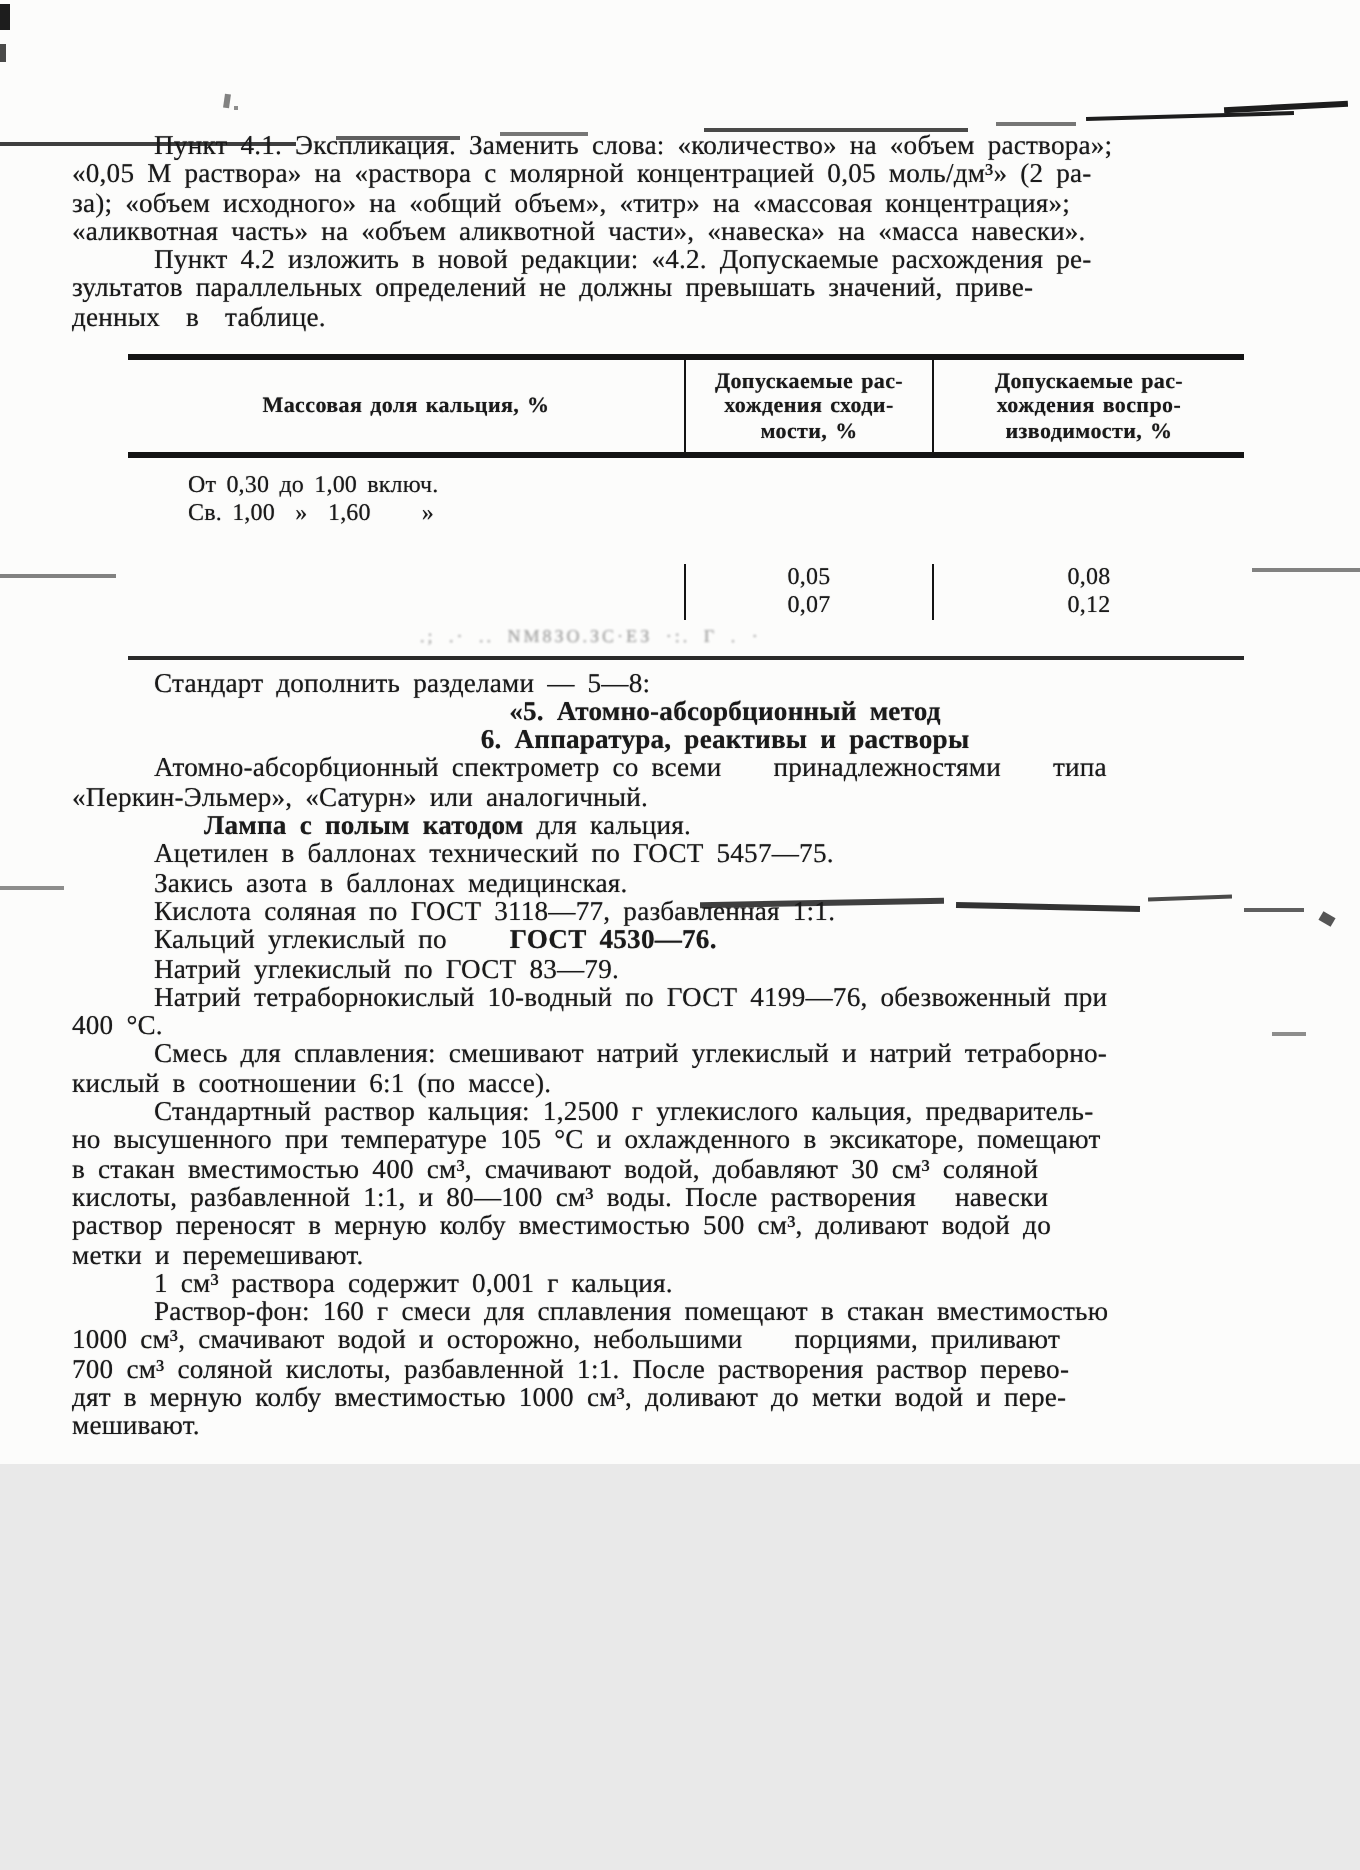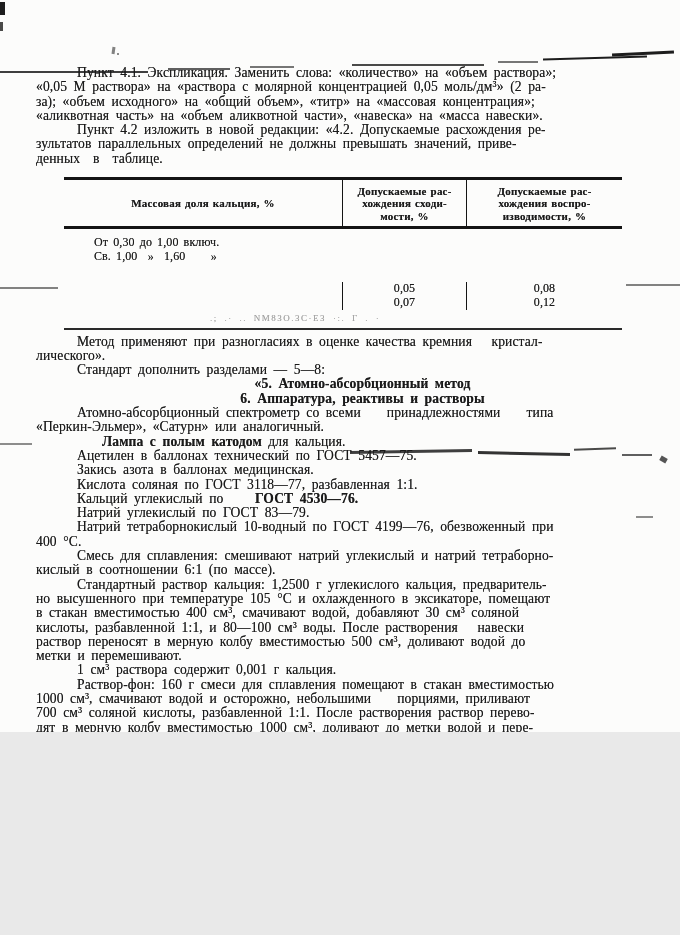--- a/index.html
+++ b/index.html
@@ -168,22 +168,20 @@
         <div class="td c1">От 0,30 до 1,00 включ.
 Св. 1,00  »  1,60     »</div>
         <div class="td c2 col-sep">0,05
 0,07</div>
         <div class="td c3">0,08
 0,12</div>
         <div class="table-smudge">.; .·  ..  NМ8ЗО.ЗС·ЕЗ  ·:.  Г  .  ·</div>
       </div>
     </div>
 
-    <p class="para">Метод применяют при разногласиях в оценке качества кремния   кристал-
-лического».</p>
     <p class="para">Стандарт дополнить разделами — 5—8:</p>
 
     <p class="para heading">«5. Атомно-абсорбционный метод</p>
 
 
     <p class="para heading">6. Аппаратура, реактивы и растворы</p>
 
     <p class="para">Атомно-абсорбционный спектрометр со всеми    принадлежностями    типа
 «Перкин-Эльмер», «Сатурн» или аналогичный.</p>
     <p class="para"><span class="b">Лампа с полым катодом</span><span> для кальция.</span></p>

